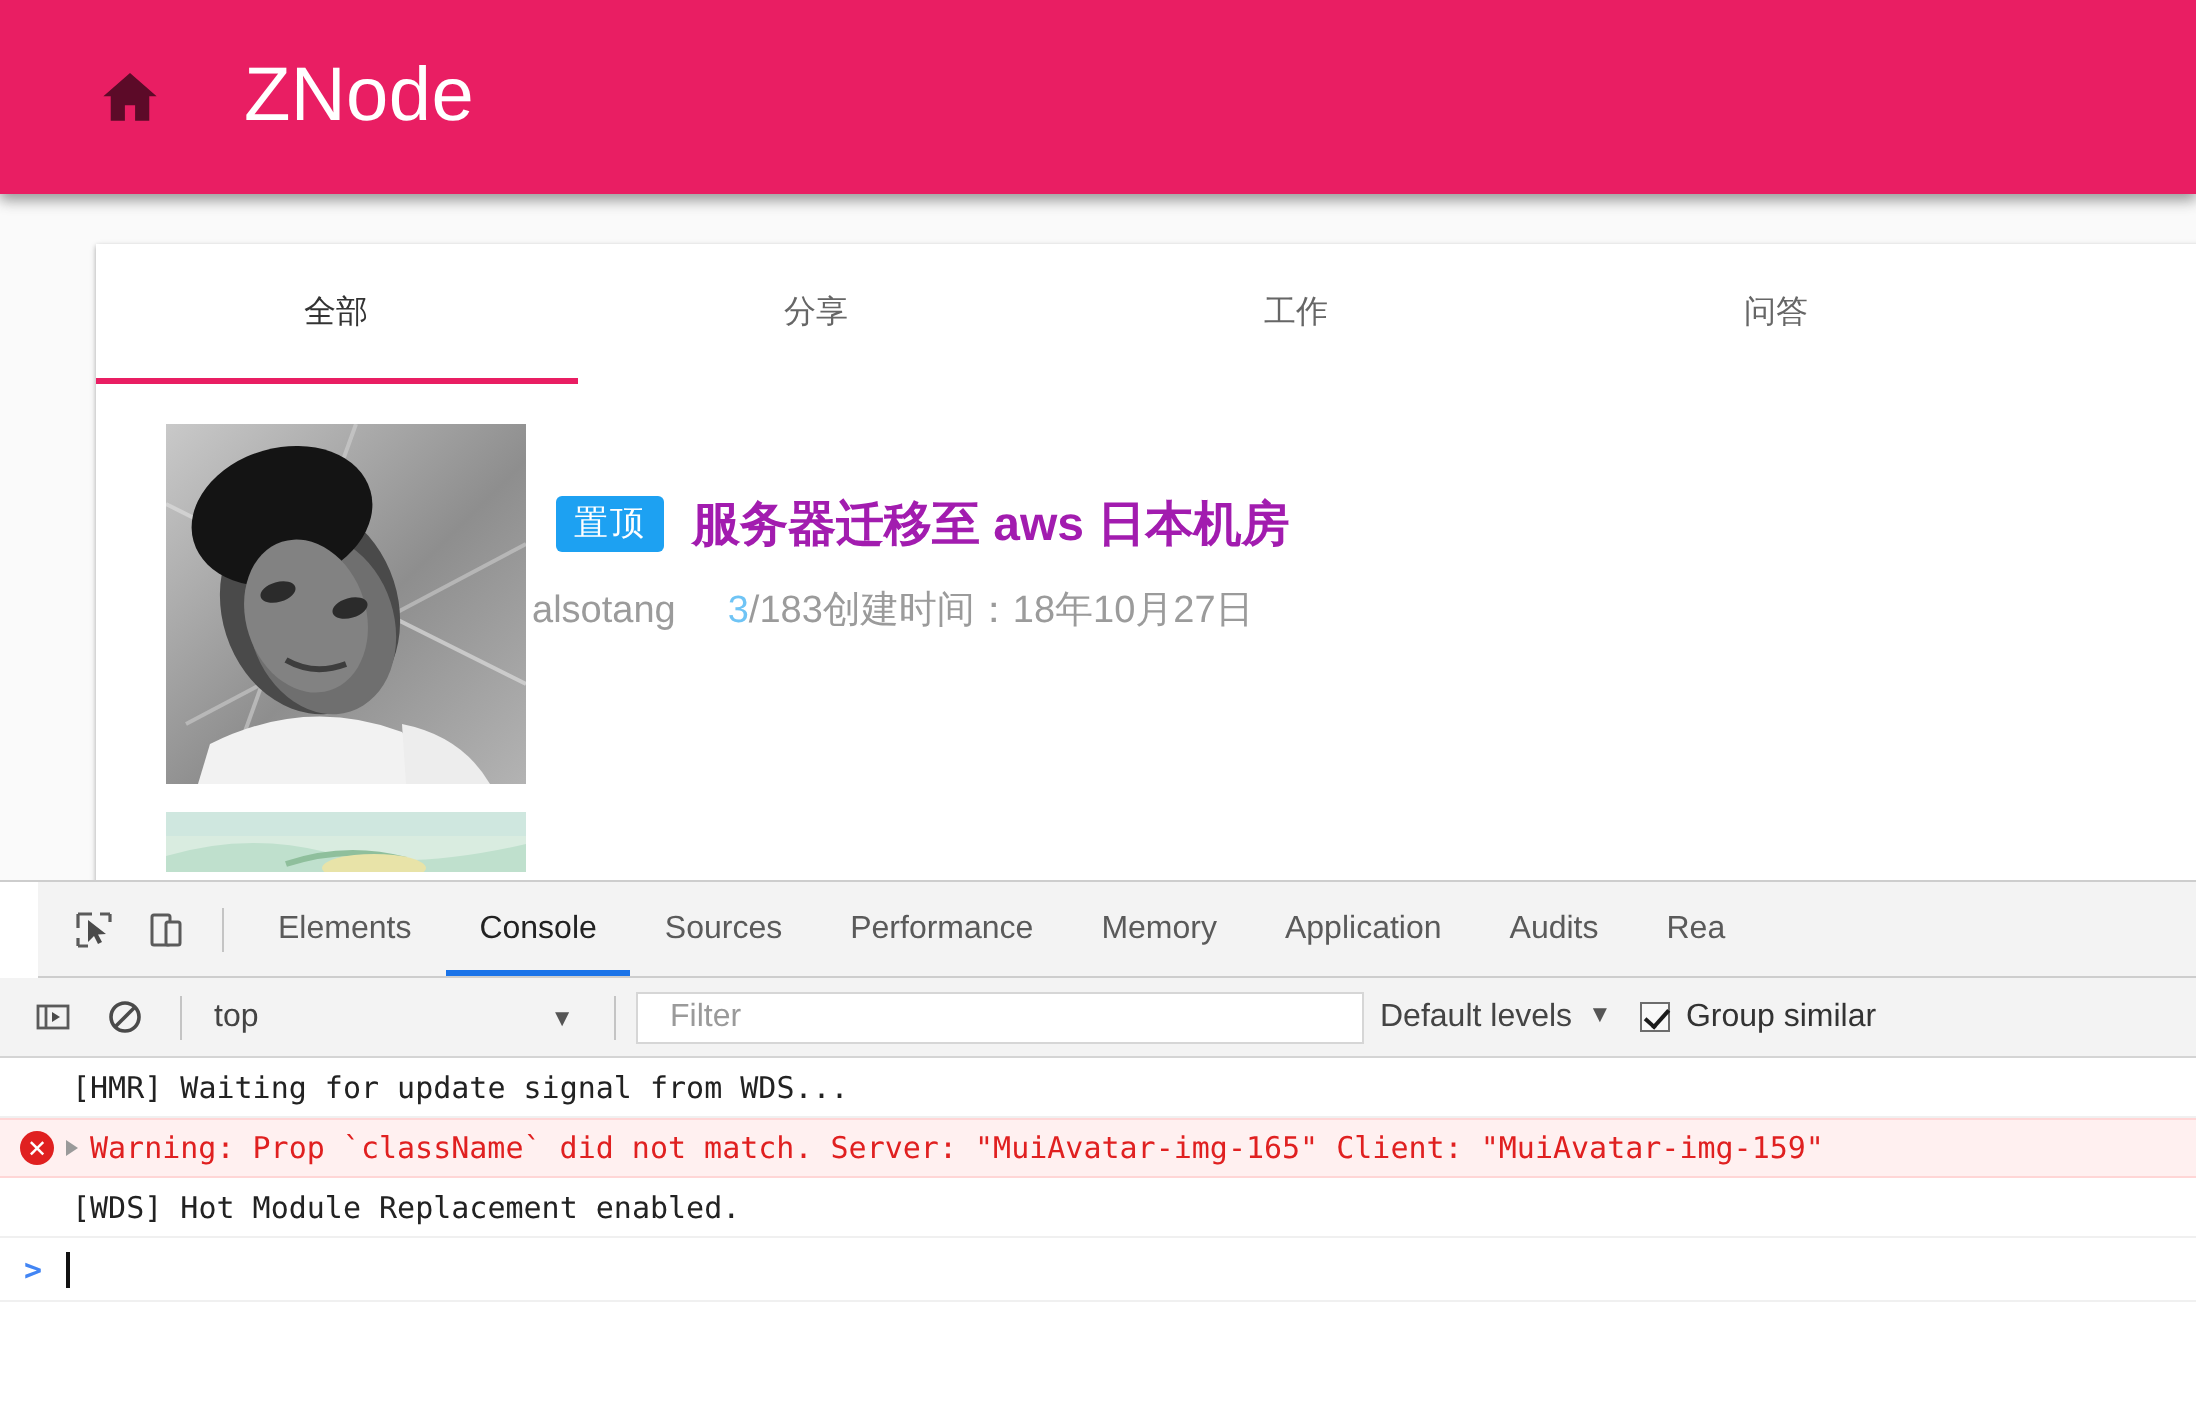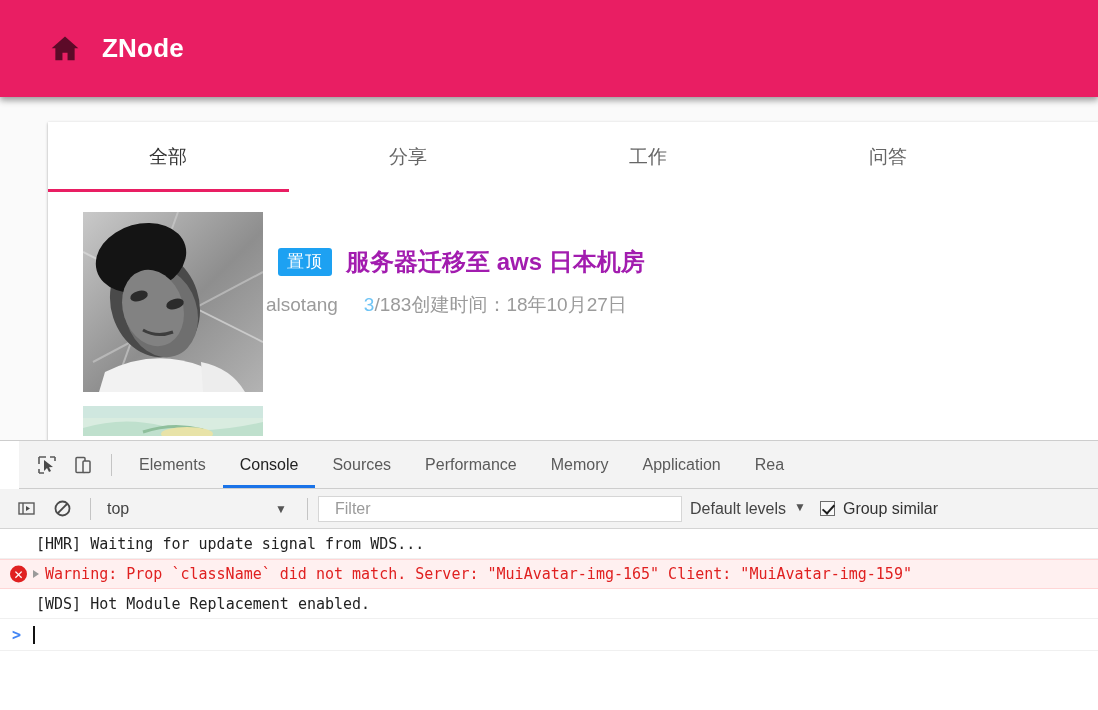--- a/index.html
+++ b/index.html
@@ -23,43 +23,44 @@
     width: 1098px; height: 97px;
     background: #e91e63;
     display: flex; align-items: center;
     padding-left: 48px;
     box-shadow: 0 3px 6px rgba(0,0,0,0.28), 0 3px 8px rgba(0,0,0,0.16);
     z-index: 5;
   }
   #home-icon { width: 34px; height: 34px; display: block; margin-right: 20px; }
   #brand-title {
     color: #ffffff;
-    font-size: 26px;
-    font-weight: 700;
+    font-size: 38px;
+    font-weight: 400;
     letter-spacing: 0.2px;
+    margin-left: 20px;
   }
 
   #content-card {
     position: absolute; left: 48px; top: 122px;
     width: 1086px; height: 330px;
     background: #ffffff;
     box-shadow: 0 1px 3px rgba(0,0,0,0.22), 0 1px 2px rgba(0,0,0,0.14);
     overflow: hidden;
   }
 
   #tab-strip {
     position: relative;
     height: 70px;
     display: flex;
     align-items: center;
   }
   .tab {
     width: 240px;
     text-align: center;
-    font-size: 19px;
+    font-size: 16px;
     color: #333333;
     cursor: pointer;
     line-height: 70px;
   }
   .tab.inactive { color: #666666; }
   #tab-indicator {
     position: absolute;
     left: 0; bottom: 0;
     width: 241px; height: 3px;
     background: #e91e63;
@@ -381,20 +382,21 @@
         <rect x="10" y="6" width="7" height="11.5" rx="1" stroke="#5a5a5a" stroke-width="1.5" fill="#f3f3f3"></rect>
       </svg>
     </div>
     <div class="dt-sep"></div>
     <div class="dt-tab">Elements</div>
     <div class="dt-tab active">Console</div>
     <div class="dt-tab">Sources</div>
     <div class="dt-tab">Performance</div>
     <div class="dt-tab">Memory</div>
     <div class="dt-tab">Application</div>
+    <div class="dt-tab">Audits</div>
     <div class="dt-tab">Rea</div>
   </div>
 
   <div id="console-toolbar">
     <div class="dt-icon-btn">
       <svg width="19" height="19" viewBox="0 0 19 19" xmlns="http://www.w3.org/2000/svg">
         <rect x="2" y="4" width="15" height="11" stroke="#5a5a5a" stroke-width="1.4" fill="none"></rect>
         <line x1="6" y1="4" x2="6" y2="15" stroke="#5a5a5a" stroke-width="1.4"></line>
         <path d="M9 7 L13 9.5 L9 12 Z" fill="#4a4a4a"></path>
       </svg>

